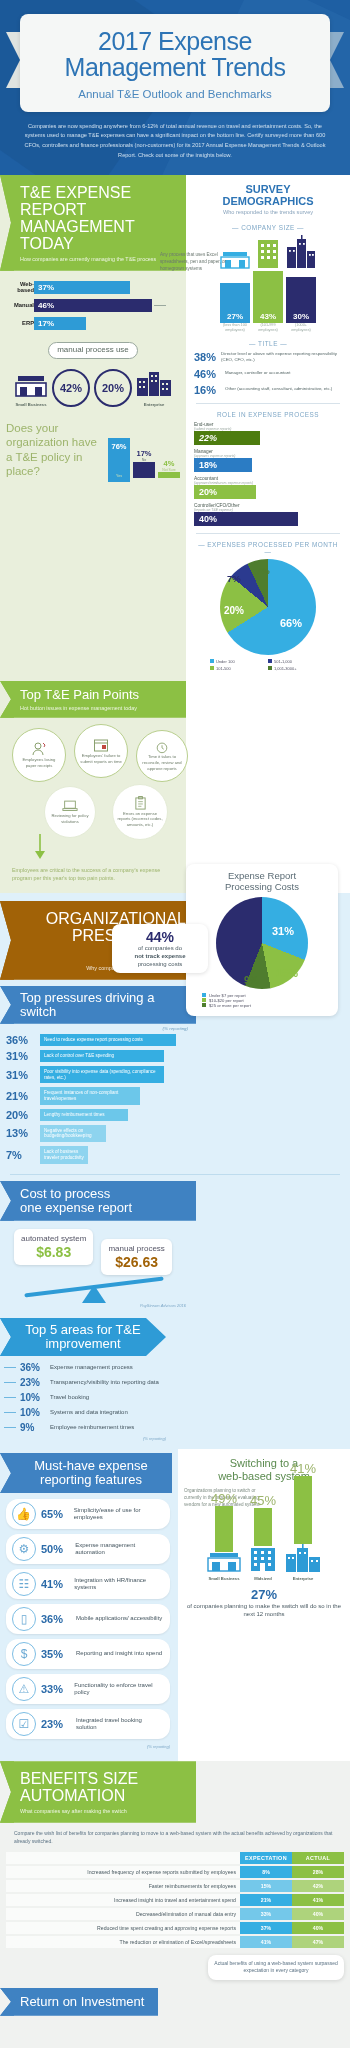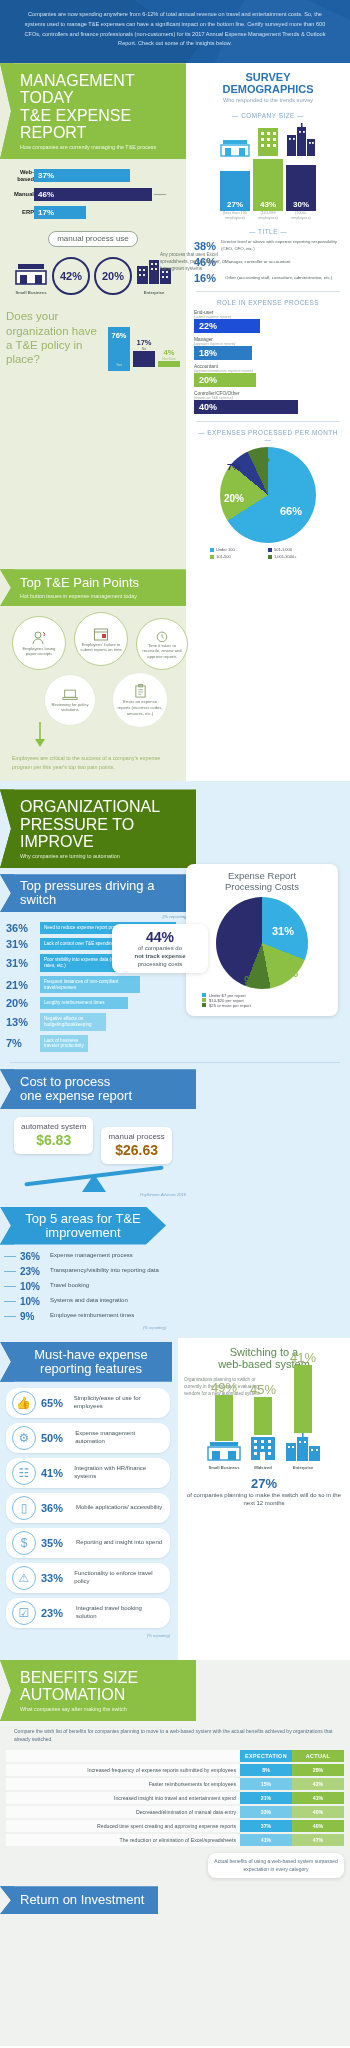--- a/index.html
+++ b/index.html
@@ -26,21 +26,21 @@
   .intro{color:#cfe0ef;font-size:5.6px;line-height:1.75;text-align:center;padding:10px 22px 0;position:relative;z-index:2;}
   .band-green{background:#e9efdc;}
   .band-blue{background:#dff0fa;}
   .band-white{background:#ffffff;}
   .band-grey{background:#f0f2f0;}
 
   .chev{position:relative;color:#fff;display:block;}
   .chev-inner{padding:9px 10px 9px 20px;}
   .chev::after{content:"";position:absolute;left:0;top:0;bottom:0;width:14px;background:inherit;}
   .chev-green{background:#8cc044;clip-path:polygon(0 0,100% 0,100% 100%,0 100%,11px 50%);}
-  .chev-blue{background:#4d7c0f;clip-path:polygon(0 0,100% 0,100% 100%,0 100%,11px 50%);}
+  .chev-blue{background:#a16207;clip-path:polygon(0 0,100% 0,100% 100%,0 100%,11px 50%);text-align:right;}
   .chev-dblue{background:#3f82c2;clip-path:polygon(0 0,100% 0,100% 100%,0 100%,11px 50%);}
   .chev-blue-r{background:#2e9bd6;clip-path:polygon(0 0,calc(100% - 20px) 0,100% 50%,calc(100% - 20px) 100%,0 100%,11px 50%);}
   .chev-t{font-size:16px;font-weight:400;line-height:1.08;}
   .chev-t.sm{font-size:13px;}
   .chev-s{font-size:5.4px;margin-top:3px;opacity:.85;}
 
   .row{display:flex;}
 
   
   .s1{display:flex;}
@@ -108,30 +108,39 @@
   .tbl .e{color:#fff;text-align:center;font-weight:bold;width:52px;}
   .tbl .a{color:#fff;text-align:center;font-weight:bold;width:52px;}
   .tbl th{font-size:5.4px;color:#fff;padding:3px;letter-spacing:.4px;}
 </style>
 </head>
 <body>
 
 <div class="page">
 
   <div class="hero">
+    <div class="ribbon">
+      <div class="tail l"></div>
+      <div class="tail r"></div>
+      <div class="card">
+        <div class="h1">2017 Expense</div>
+        <div class="h1">Management Trends</div>
+        <div class="h2">Annual T&amp;E Outlook and Benchmarks</div>
+      </div>
+    </div>
     <div class="intro">Companies are now spending anywhere from 6-12% of total annual revenue on travel and entertainment costs. So, the systems used to manage T&amp;E expenses can have a significant impact on the bottom line. Certify surveyed more than 600 CFOs, controllers and finance professionals (non-customers) for its 2017 Annual Expense Management Trends &amp; Outlook Report. Check out some of the insights below.</div>
   </div>
 
   <div class="s1">
 
     <div class="s1-l">
       <div class="chev chev-green">
         <div class="chev-inner">
+          <div class="chev-t">T&amp;E EXPENSE REPORT</div>
           <div class="chev-t">MANAGEMENT TODAY</div>
-          <div class="chev-t">T&amp;E EXPENSE REPORT</div>
           <div class="chev-s">How companies are currently managing the T&amp;E process</div>
         </div>
       </div>
 
       <div style="padding:10px 6px 0;">
         <div class="row" style="align-items:center;margin-bottom:5px;">
           <div class="barlabel">Web-based</div>
           <div class="hbar" id="b0" style="width: 96px; background: rgb(46, 155, 214);">37%</div>
         </div>
         <div class="row" style="align-items:center;margin-bottom:5px;">
@@ -277,21 +286,21 @@
       </div>
 
       <div class="hr"></div>
       <div class="dem-div" style="margin-top:2px;">
         <span>ROLE IN EXPENSE PROCESS</span>
       </div>
 
       <div>
         <div class="rolelab">End-user</div>
         <div class="rolesub">(submit expense reports)</div>
-        <div class="rolebar" id="r0" style="width: 66px; background: #1d4ed8;">22%</div>
+        <div class="rolebar" id="r0" style="width: 66px; background: #4d7c0f; font-style: italic;">22%</div>
       </div>
       <div>
         <div class="rolelab">Manager</div>
         <div class="rolesub">(approves expense reports)</div>
         <div class="rolebar" id="r1" style="width: 58px; background: rgb(43, 124, 196);">18%</div>
       </div>
       <div>
         <div class="rolelab">Accountant</div>
         <div class="rolesub">(approves/reimburses expense reports)</div>
         <div class="rolebar" id="r2" style="width: 62px; background: rgb(140, 192, 68);">20%</div>
@@ -540,21 +549,21 @@
             <span style="font-size:10px;font-weight:bold;color:#2b6aa8;width:26px;">9%</span>
             <span style="font-size:6px;color:#44555f;line-height:1.25;">Employee reimbursement times</span>
           </div>
           <div style="text-align:right;font-size:4px;color:#7fa9c8;font-style:italic;margin-top:3px;">(% reporting)</div>
         </div>
       </div>
     </div>
   </div>
 
   <div style="display:flex;">
-    <div class="band-blue" style="width:178px;padding:4px 6px 22px 0;">
+    <div class="band-blue" style="width:178px;padding:4px 6px 12px 0;">
       <div class="chev chev-dblue">
         <div class="chev-inner" style="padding:6px 8px 6px 18px;text-align:center;">
           <div class="chev-t sm">Must-have expense</div>
           <div class="chev-t sm">reporting features</div>
         </div>
       </div>
       <div style="padding:6px 2px 0 6px;">
         <div class="feat">
           <div class="ic">👍</div>
           <div class="n">65%</div>

